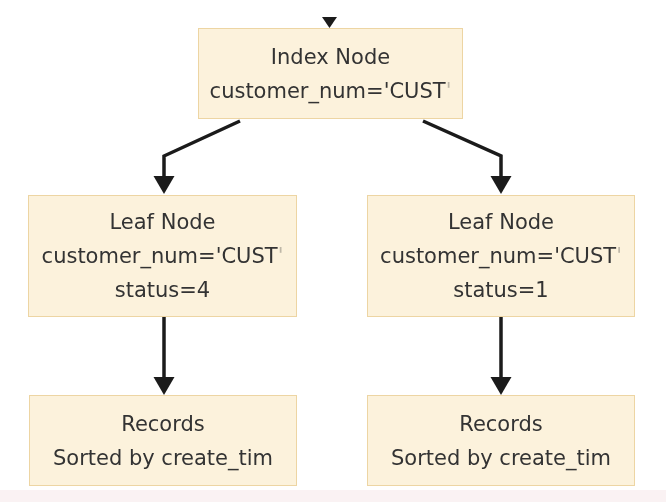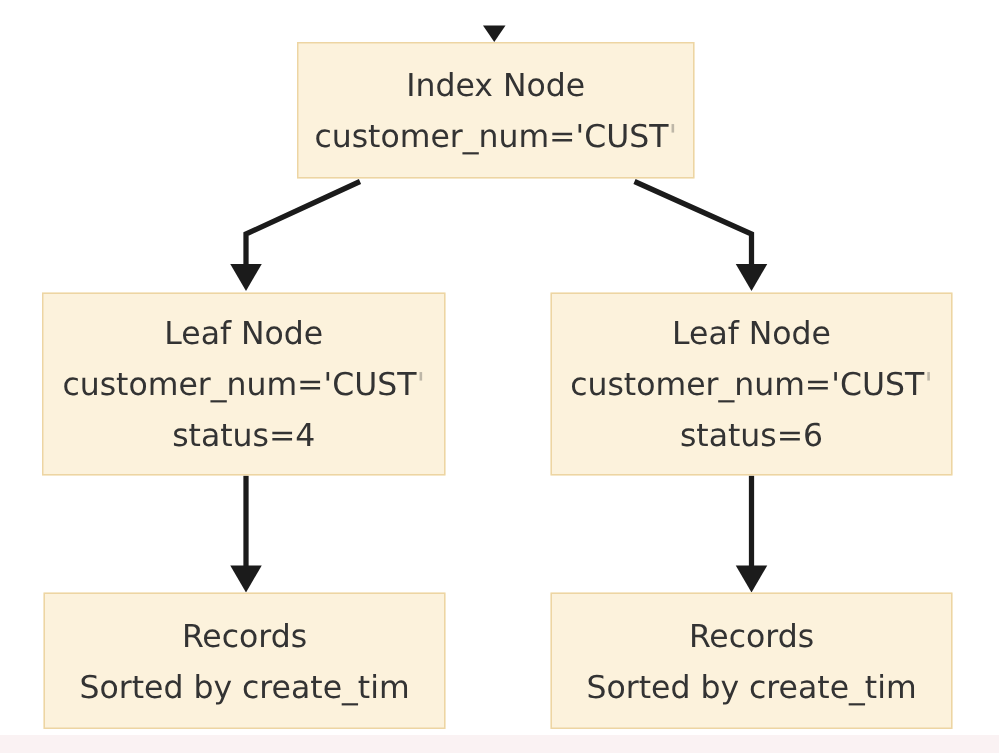--- a/index.html
+++ b/index.html
@@ -57,21 +57,21 @@
 
   <div class="node node-leaf0">
     <div>Leaf Node</div>
     <div><span>customer_num='CUST</span><span class="clip">'</span></div>
     <div>status=4</div>
   </div>
 
   <div class="node node-leaf1">
     <div>Leaf Node</div>
     <div><span>customer_num='CUST</span><span class="clip">'</span></div>
-    <div>status=6</div>
+    <div>status=1</div>
   </div>
 
   <div class="node node-records0">
     <div>Records</div>
     <div>Sorted by create_tim</div>
   </div>
 
   <div class="node node-records1">
     <div>Records</div>
     <div>Sorted by create_tim</div>

